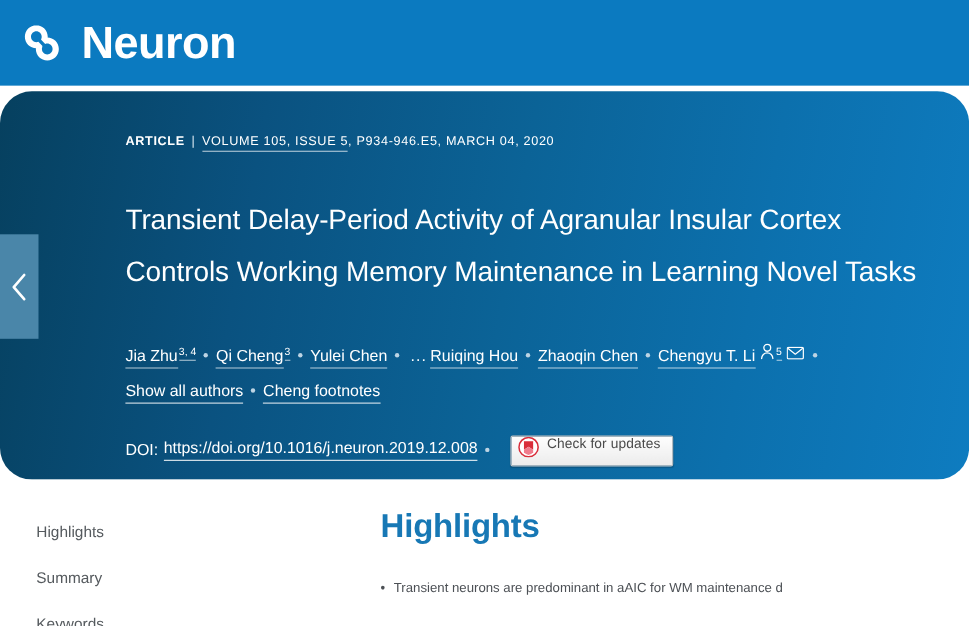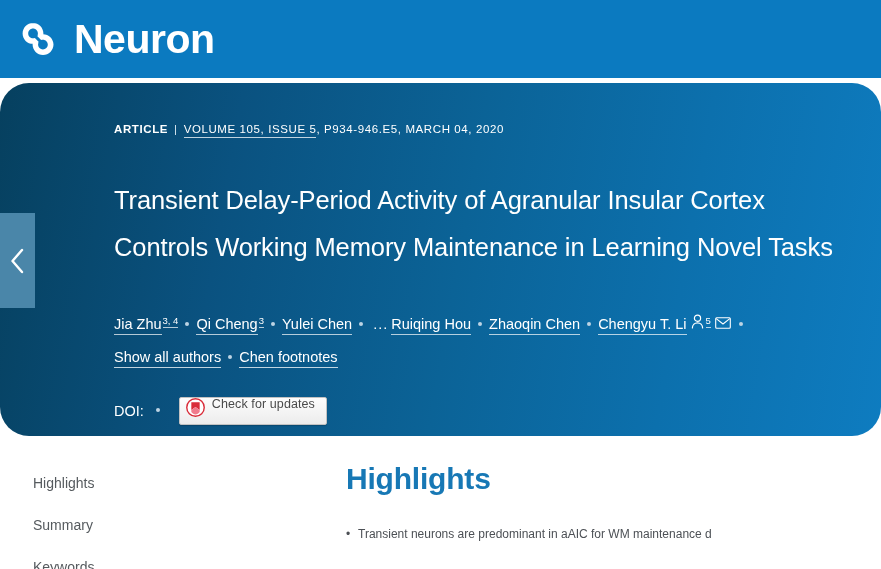--- a/index.html
+++ b/index.html
@@ -301,25 +301,26 @@
         <a class="author">Jia Zhu</a><span class="sup">3, 4</span><span class="dot-sep"></span><a class="author">Qi Cheng</a><span class="sup">3</span><span class="dot-sep"></span><a class="author">Yulei Chen</a><span class="dot-sep"></span><span class="ellipsis">...</span><a class="author">Ruiqing Hou</a><span class="dot-sep"></span><a class="author">Zhaoqin Chen</a><span class="dot-sep"></span><a class="author">Chengyu T. Li</a><span class="inline-icon"><svg width="13" height="15" viewBox="0 0 13 15" aria-hidden="true">
               <circle cx="6.5" cy="4.2" r="3.1" fill="none" stroke="#ffffff" stroke-width="1.2"></circle>
               <path d="M1.4 14c0-3 2.3-5.2 5.1-5.2S11.6 11 11.6 14" fill="none" stroke="#ffffff" stroke-width="1.2" stroke-linecap="round"></path>
             </svg></span><span class="sup">5</span><span class="inline-icon"><svg width="16" height="12" viewBox="0 0 16 12" aria-hidden="true">
               <rect x="0.7" y="0.7" width="14.6" height="10.6" rx="1" fill="none" stroke="#ffffff" stroke-width="1.1"></rect>
               <polyline points="1.2,1.6 8,7 14.8,1.6" fill="none" stroke="#ffffff" stroke-width="1.1" stroke-linejoin="round"></polyline>
             </svg></span><span class="dot-sep"></span>
       </div>
 
       <div class="author-actions">
-        <a class="action-link">Show all authors</a><span class="dot-sep"></span><a class="action-link">Chen footnotes</a>
+        <a class="action-link">Show all authors</a><span class="dot-sep"></span><a class="action-link">Cheng footnotes</a>
       </div>
 
       <div class="doi-row">
         <span class="doi-label">DOI:</span>
+          <a class="doi-link">https://doi.org/10.1016/j.neuron.2019.12.008</a>
           <span class="dot-sep"></span>
         <span class="crossmark">
           <svg class="crossmark-icon" width="19" height="19" viewBox="0 0 20 20" aria-hidden="true">
             <circle cx="10" cy="10" r="9.2" fill="#ffffff" stroke="#d92d3a" stroke-width="1.5"></circle>
             <path d="M5.6 4.4h8.8v8.2L10 9.6 5.6 12.6z" fill="#d92d3a"></path>
             <path d="M5.6 12.6L10 9.6l4.4 3v2.2c-1.2 1.4-2.7 2.3-4.4 2.6-1.7-0.3-3.2-1.2-4.4-2.6z" fill="#f07b8c"></path>
           </svg>
           <span class="crossmark-label">Check for updates</span>
         </span>
       </div>

